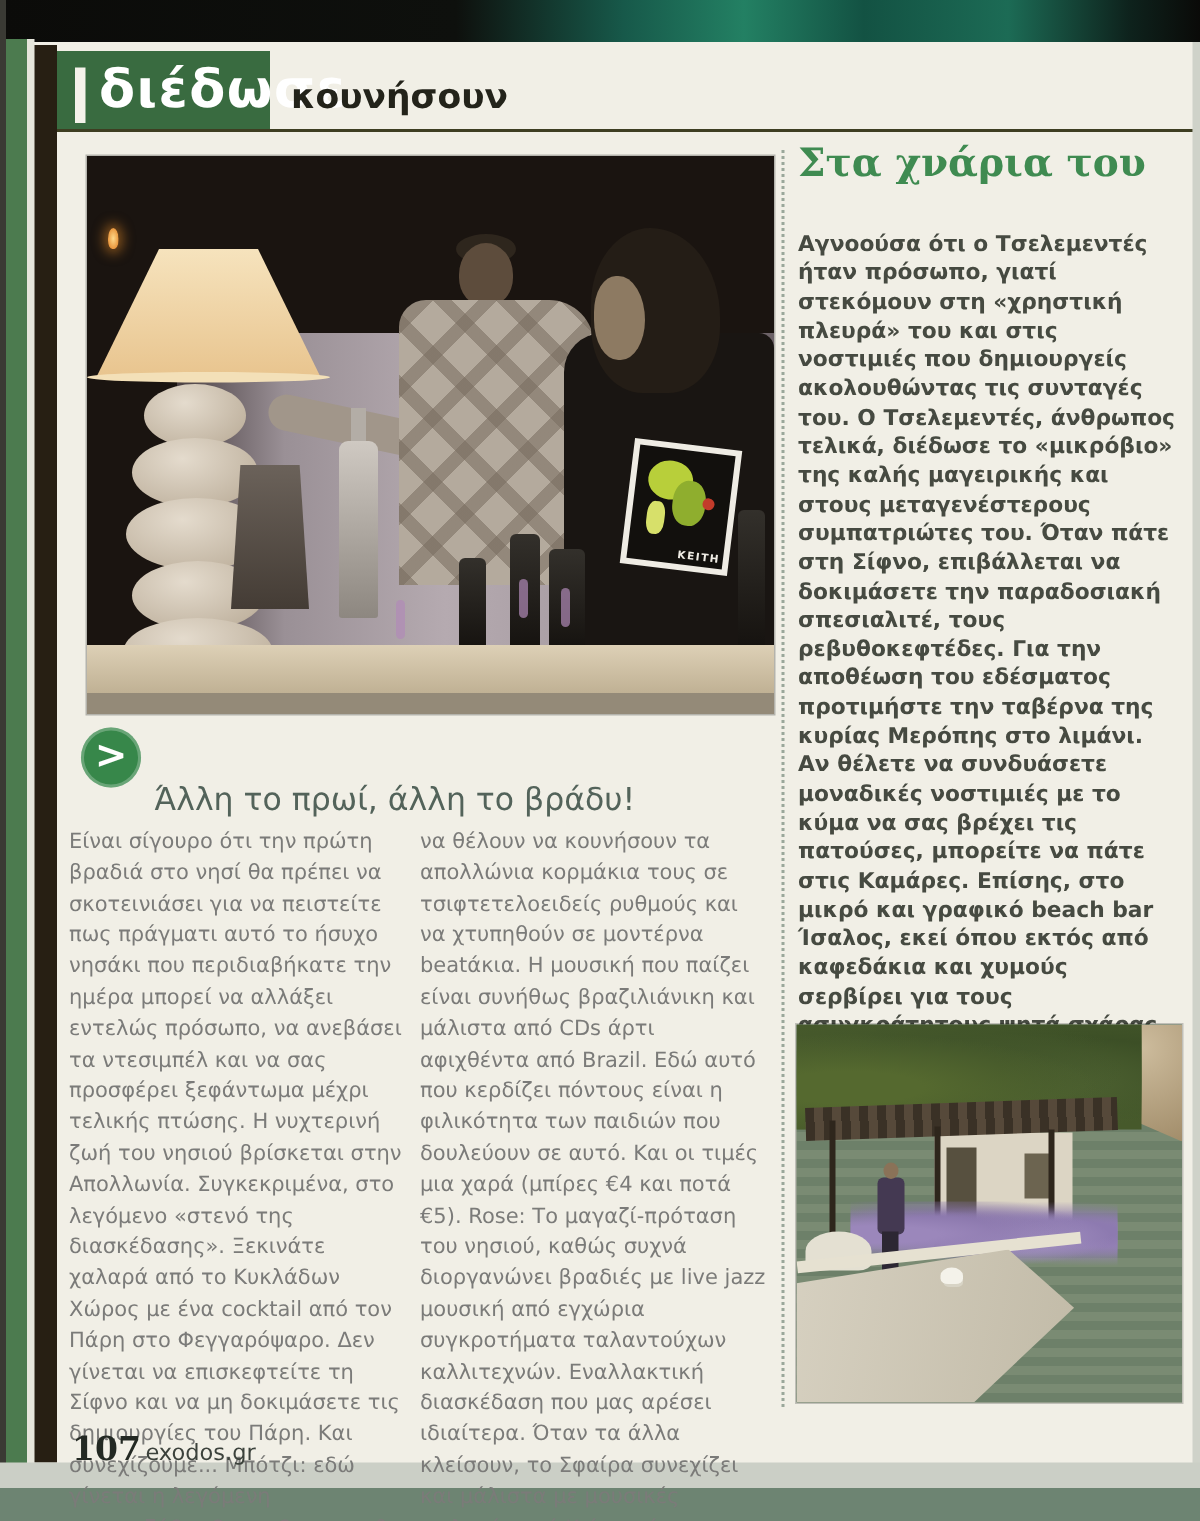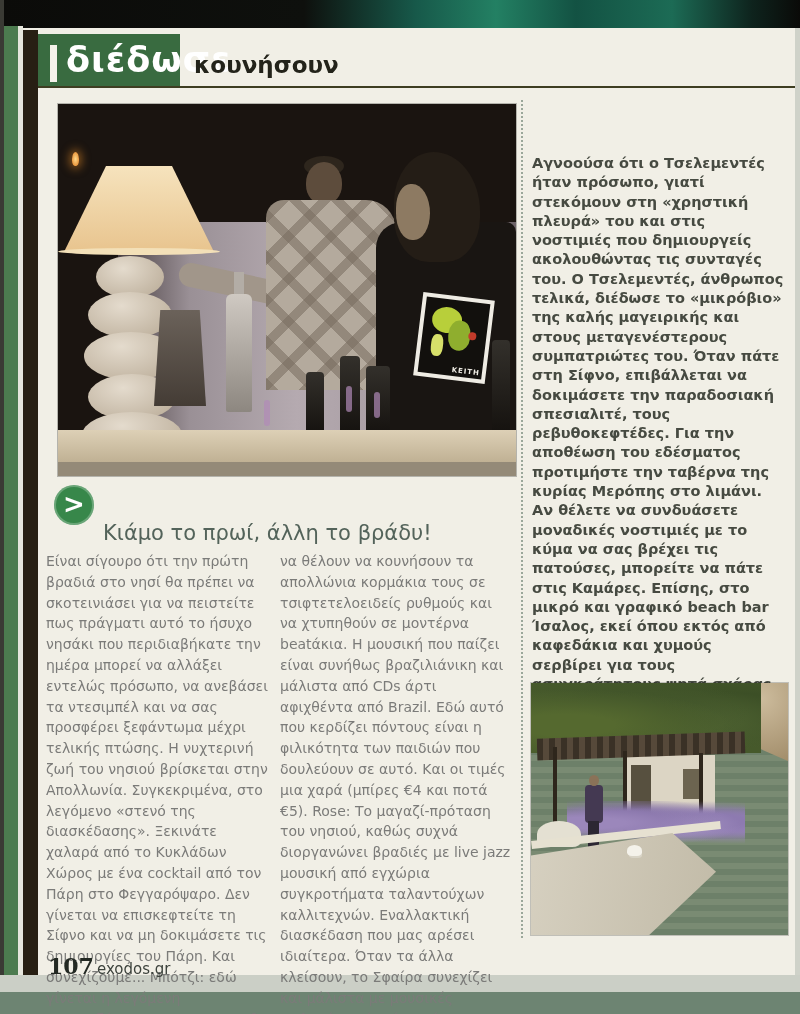--- a/index.html
+++ b/index.html
@@ -178,27 +178,28 @@
     <div class="bottle" style="left:434px;top:236px;width:18px;height:96px;"></div>
     <div class="glint" style="left:288px;top:282px;"></div>
     <div class="glint" style="left:316px;top:288px;"></div>
     <div class="glint" style="left:206px;top:296px;"></div>
     <div class="p1-plate"></div>
     <div class="p1-counter"></div>
     <div class="p1-counterfront"></div>
   </div>
 
   <div class="club-circle">&gt;</div>
-  <div class="club-sub">Κιάμο το πρωί, άλλη το βράδυ!</div>
+  <div class="club-sub">Άλλη το πρωί, άλλη το βράδυ!</div>
 
   <div class="col col1">Είναι σίγουρο ότι την πρώτη βραδιά στο νησί θα πρέπει να σκοτεινιάσει για να πειστείτε πως πράγματι αυτό το ήσυχο νησάκι που περιδιαβήκατε την ημέρα μπορεί να αλλάξει εντελώς πρόσωπο, να ανεβάσει τα ντεσιμπέλ και να σας προσφέρει ξεφάντωμα μέχρι τελικής πτώσης. Η νυχτερινή ζωή του νησιού βρίσκεται στην Απολλωνία. Συγκεκριμένα, στο λεγόμενο «στενό της διασκέδασης». Ξεκινάτε χαλαρά από το Κυκλάδων Χώρος με ένα cocktail από τον Πάρη στο Φεγγαρόψαρο. Δεν γίνεται να επισκεφτείτε τη Σίφνο και να μη δοκιμάσετε τις δημιουργίες του Πάρη. Και συνεχίζουμε... Μπότζι: εδώ γίνεται η λεγόμενη περαντζάδα. Θα σε δουν και θα δεις. Γιατί όλοι περνούν από το club. Ο χώρος δεν είναι ιδιαίτερα μεγάλος. Αλλά όλοι οι καλοί χωρούν, αρκεί</div>
   <div class="col col2">να θέλουν να κουνήσουν τα απολλώνια κορμάκια τους σε τσιφτετελοειδείς ρυθμούς και να χτυπηθούν σε μοντέρνα beatάκια. Η μουσική που παίζει είναι συνήθως βραζιλιάνικη και μάλιστα από CDs άρτι αφιχθέντα από Brazil. Εδώ αυτό που κερδίζει πόντους είναι η φιλικότητα των παιδιών που δουλεύουν σε αυτό. Και οι τιμές μια χαρά (μπίρες €4 και ποτά €5). Rose: Το μαγαζί-πρόταση του νησιού, καθώς συχνά διοργανώνει βραδιές με live jazz μουσική από εγχώρια συγκροτήματα ταλαντούχων καλλιτεχνών. Εναλλακτική διασκέδαση που μας αρέσει ιδιαίτερα. Όταν τα άλλα κλείσουν, το Σφαίρα συνεχίζει και μάλιστα με μουσικές επιλογές από Κιάμο μέχρι Beyonce. Έτσι διασκεδάζουν στη Σίφνο. Τα σιγανά ποταμάκια να φοβάστε...</div>
 
   <div class="side-dash"></div>
   <div class="side-title">
+    <span style="display:block">Στα χνάρια του</span>
   </div>
   <div class="side-body">Αγνοούσα ότι ο Τσελεμεντές ήταν πρόσωπο, γιατί στεκόμουν στη «χρηστική πλευρά» του και στις νοστιμιές που δημιουργείς ακολουθώντας τις συνταγές του. Ο Τσελεμεντές, άνθρωπος τελικά, διέδωσε το «μικρόβιο» της καλής μαγειρικής και στους μεταγενέστερους συμπατριώτες του. Όταν πάτε στη Σίφνο, επιβάλλεται να δοκιμάσετε την παραδοσιακή σπεσιαλιτέ, τους ρεβυθοκεφτέδες. Για την αποθέωση του εδέσματος προτιμήστε την ταβέρνα της κυρίας Μερόπης στο λιμάνι. Αν θέλετε να συνδυάσετε μοναδικές νοστιμιές με το κύμα να σας βρέχει τις πατούσες, μπορείτε να πάτε στις Καμάρες. Επίσης, στο μικρό και γραφικό beach bar Ίσαλος, εκεί όπου εκτός από καφεδάκια και χυμούς σερβίρει για τους ασυγκράτητους ψητά σχάρας και σαλάτες. Στο Κουτούκι του Αποστόλη στην Απολλωνία τιμήστε τη ρεβυθάδα, μαγειρεμένη παραδοσιακά σε πήλινο σκεύος και στον ξυλόφουρνο για 6 ωρίτσες. Επίσης, καθώς περπατάτε στα σοκάκια, τσιμπολογήστε λουκουμάδες από τους Τρεις Ξανθούς Αγγέλους και εκπληκτικά σουβλάκια από το Στενό. Κυνηγήστε θερμίδες!</div>
 
   <div class="photo2">
     <div class="p2-sea"></div>
     <div class="p2-rock"></div>
     <div class="p2-trees"></div>
     <div class="p2-building"></div>
     <div class="p2-door"></div>
     <div class="p2-window"></div>

